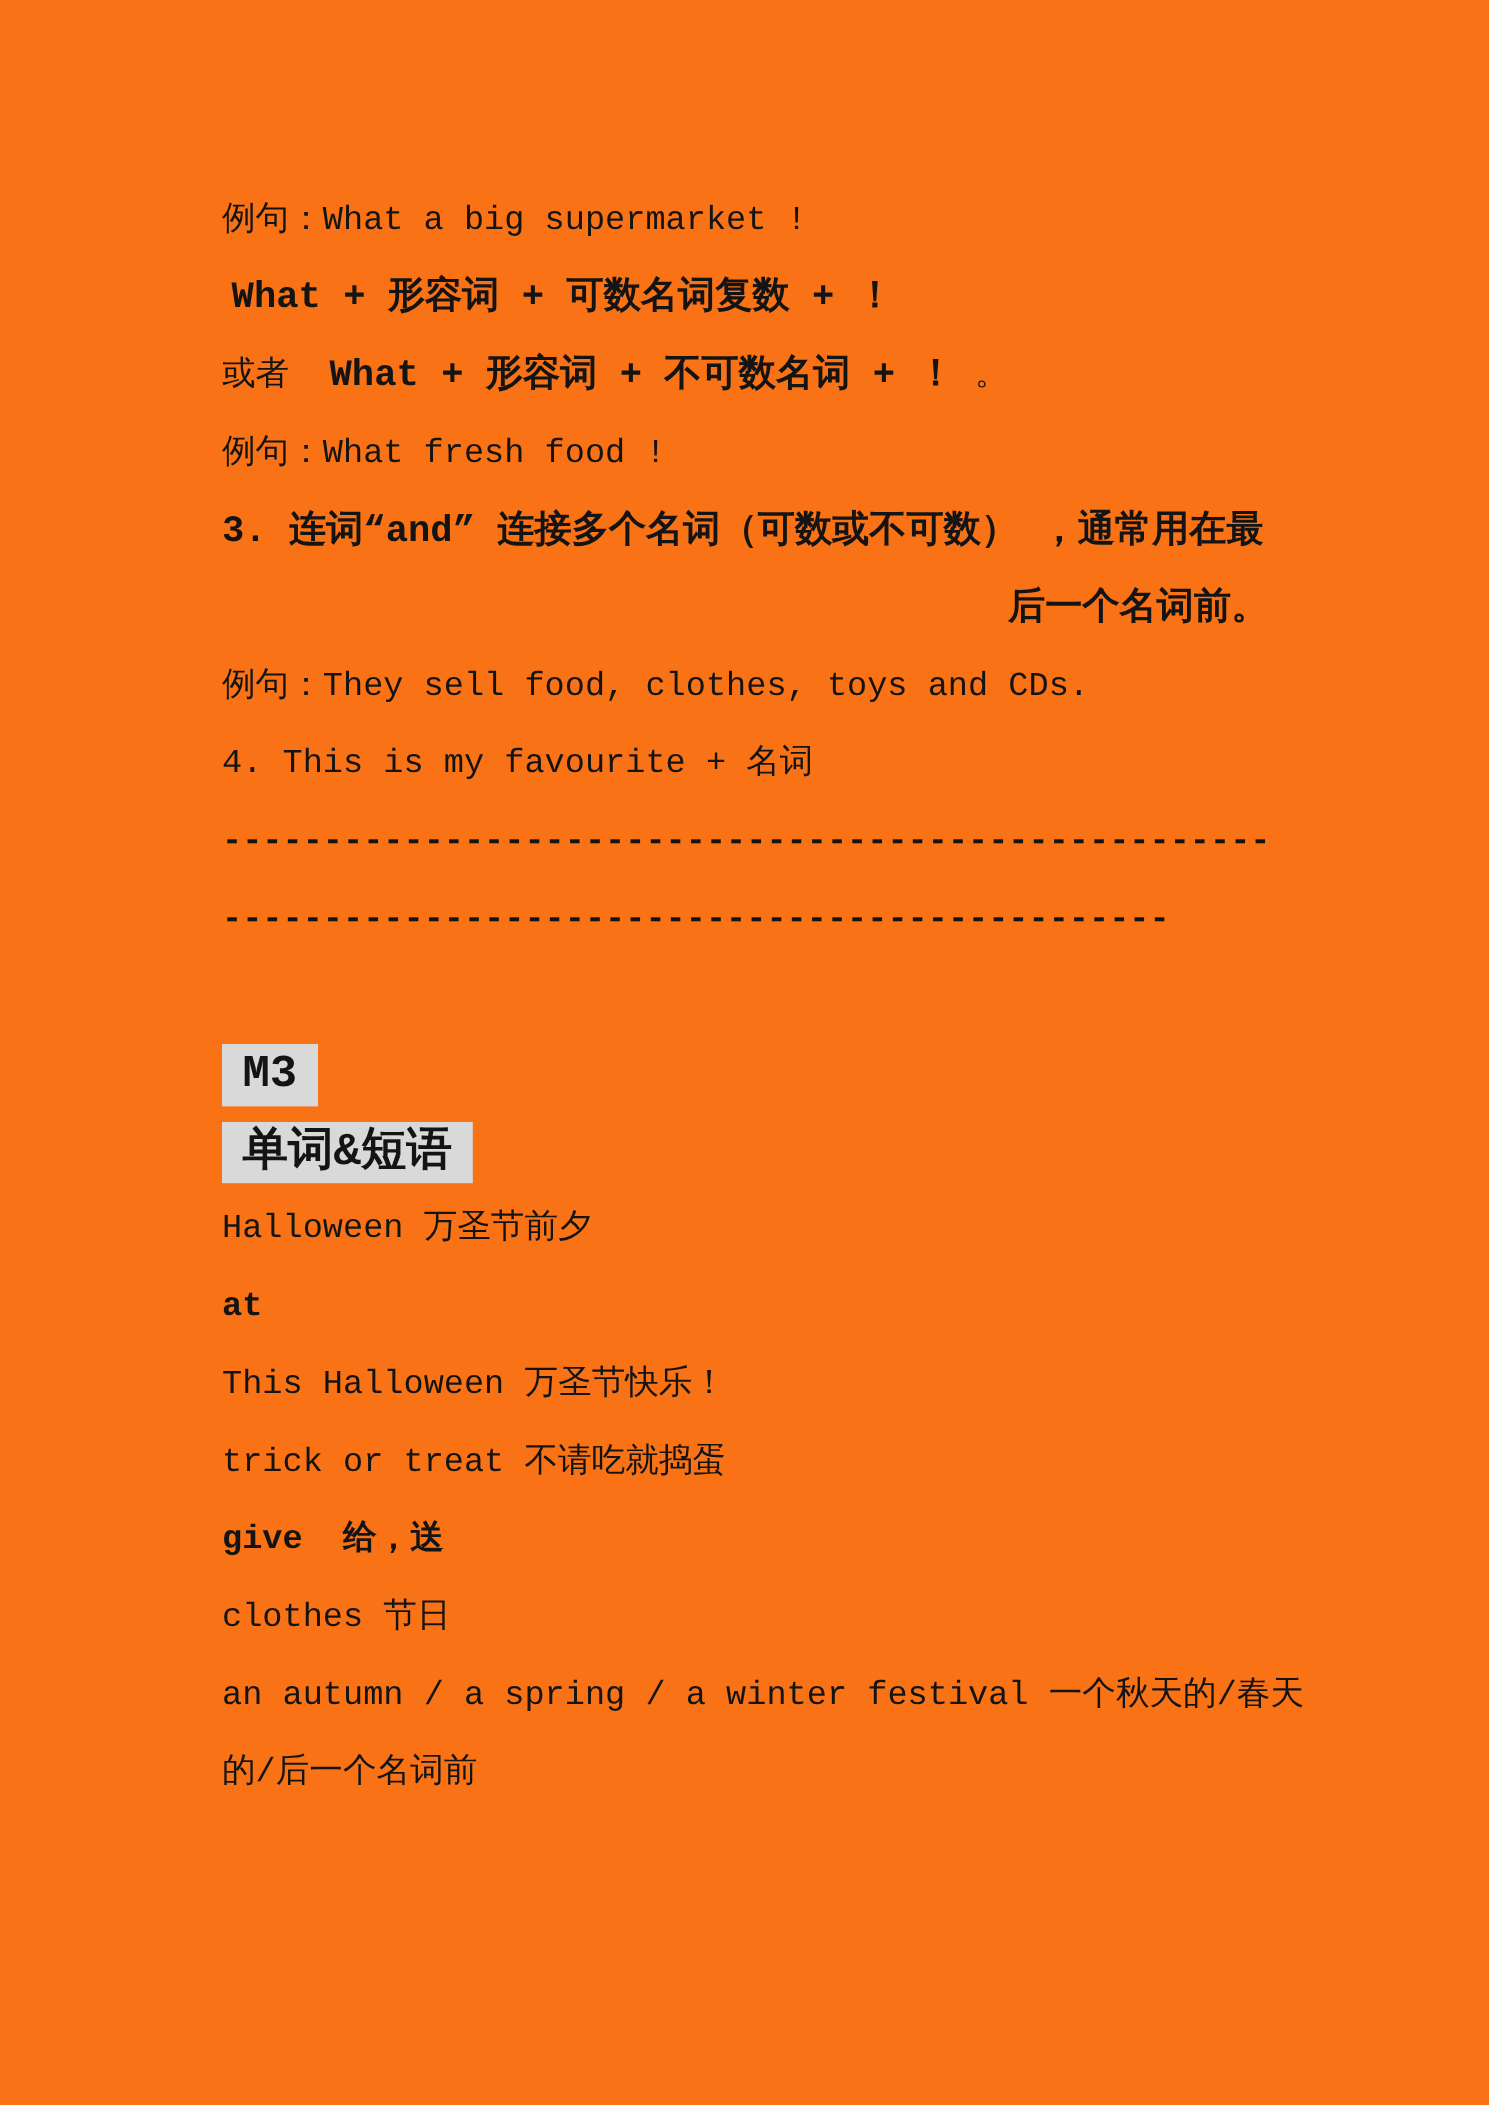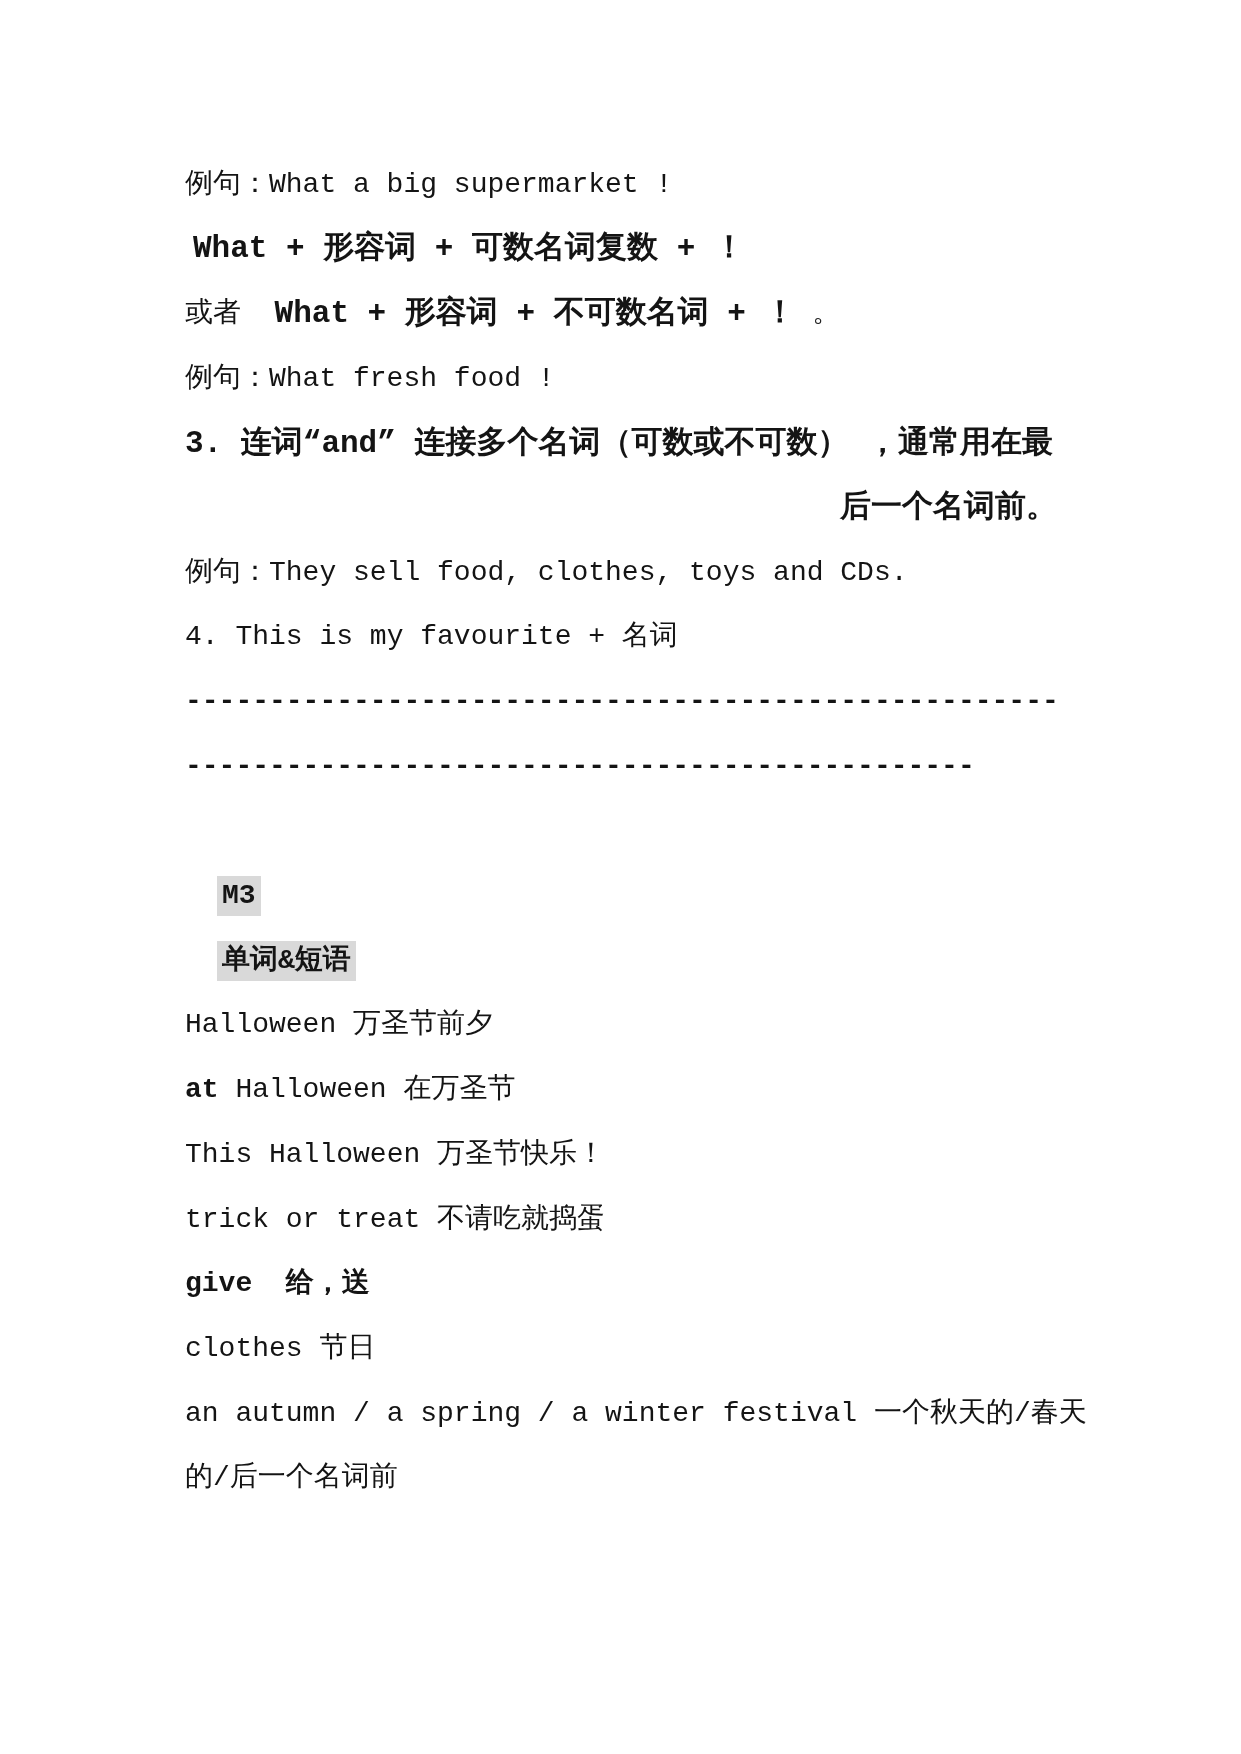--- a/index.html
+++ b/index.html
@@ -1,30 +1,30 @@
 <!DOCTYPE html>
 <html><head>
 <meta charset="utf-8">
 <style>
   html,body{margin:0;padding:0;background:#888;}
   .page{
-    width:1241px;height:1754px;background:#ffffff;position:relative;
+    width:1241px;height:1754px;background:#f97316;position:relative;
     font-family:"Liberation Mono","DejaVu Sans Mono",monospace;
     color:#141414;overflow:hidden;
   }
   .content{position:absolute;left:185px;top:152px;width:872px;}
   .line{height:64.7px;display:flex;align-items:center;white-space:pre;}
   .line.center{justify-content:flex-end;}
   .t{font-size:28px;line-height:1.2;}
   .bold{font-weight:700;}
   .big{font-size:31px;}
   .indent1{padding-left:8px;align-items:center;}
   .hl{
-    background:#d9d9d9;font-weight:700;font-size:28px;
-    padding:4px 5px;line-height:1.15;margin-left:32px;
+    background:#d9d9d9;font-weight:700;font-size:38px;
+    padding:4px 17px;line-height:1.15;
   }
   .dashes{font-weight:700;font-size:28px;letter-spacing:0;}
   .blank{height:64.7px;}
 </style>
 </head>
 <body>
 
 <div class="page">
   <div class="content">
 
@@ -80,21 +80,20 @@
     <div class="line">
       <span class="hl">单词&amp;短语</span>
     </div>
 
     <div class="line">
       <span class="t">Halloween 万圣节前夕</span>
     </div>
 
     <div class="line">
       <span class="t bold">at</span>
-      <span class="t"> Halloween 在万圣节</span>
     </div>
 
     <div class="line">
       <span class="t">This Halloween 万圣节快乐！</span>
     </div>
 
     <div class="line">
       <span class="t">trick or treat 不请吃就捣蛋</span>
     </div>
 

